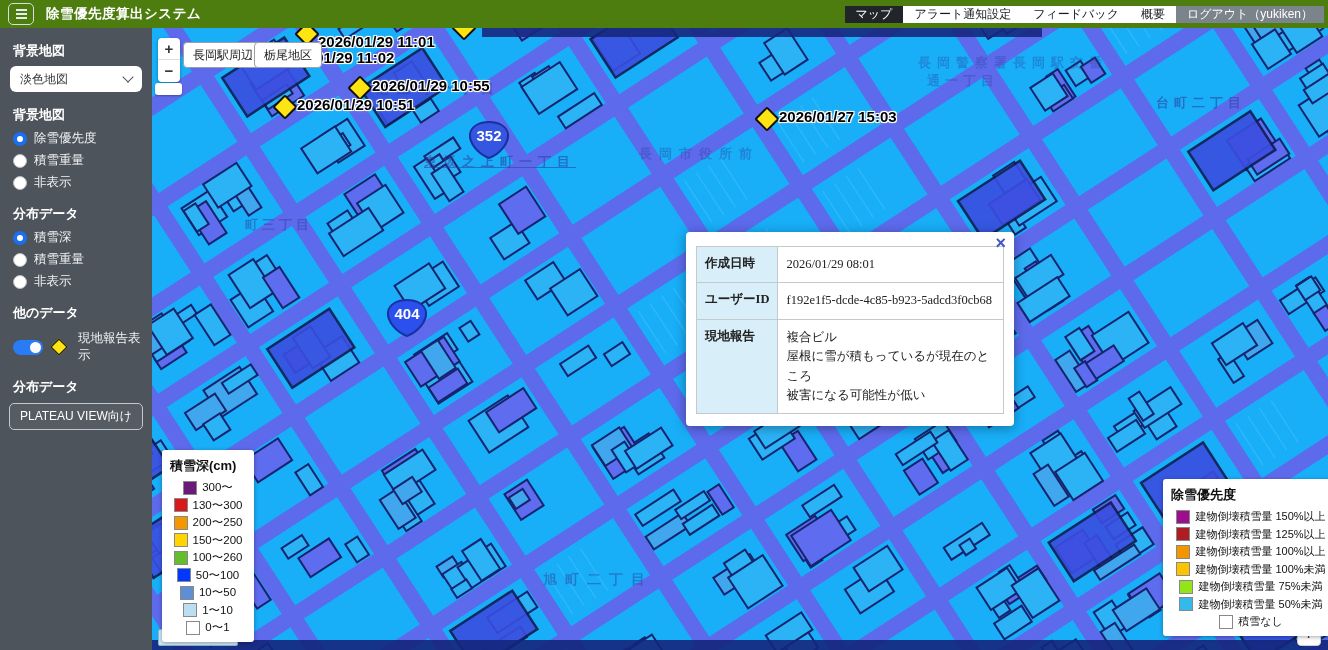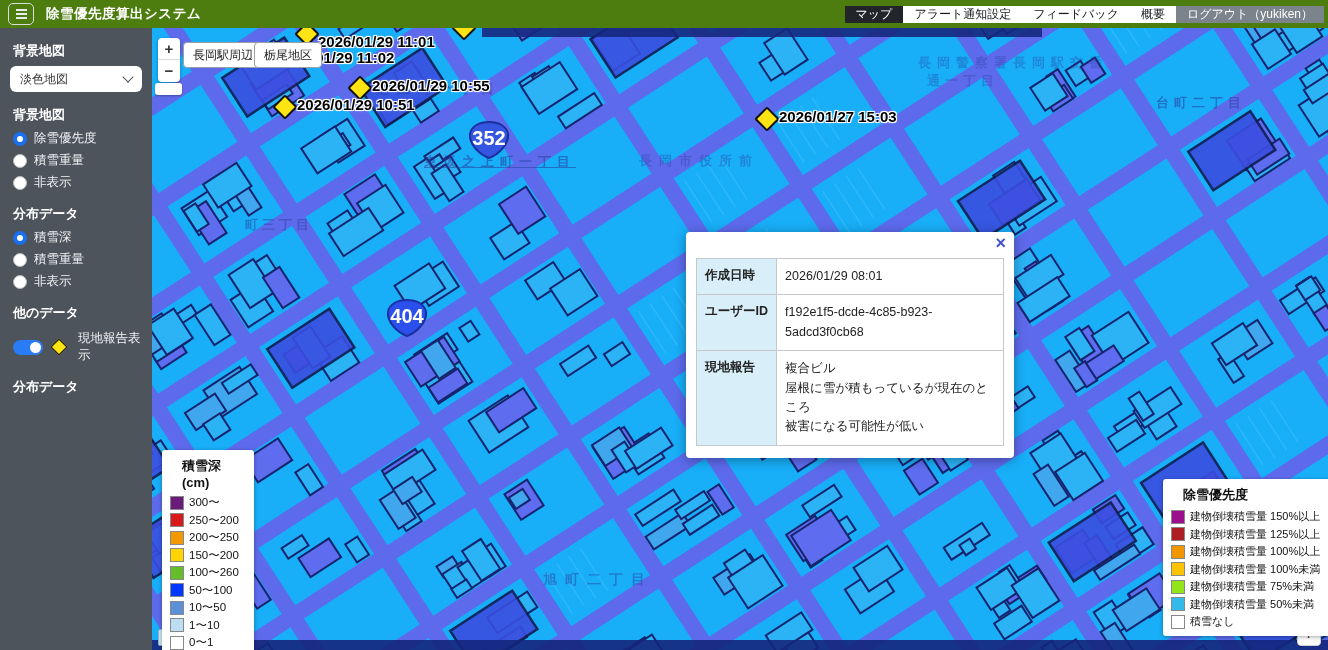--- a/index.html
+++ b/index.html
@@ -31,41 +31,41 @@
   .toggle-row{display:flex;align-items:center;margin:8px 0 0 13px;}
   .toggle{width:30px;height:15px;border-radius:8px;background:#2a7bf6;position:relative;cursor:pointer;flex:0 0 auto;}
   .toggle .knob{position:absolute;right:2px;top:2px;width:11px;height:11px;border-radius:50%;background:#fff;}
   .mini-diamond{width:10px;height:10px;background:#ffe414;border:1.6px solid #111;transform:rotate(45deg);margin:0 6px 0 10px;flex:0 0 auto;}
   .export-btn{display:block;width:134px;height:27px;margin:7px auto 0 auto;background:rgba(255,255,255,.05);border:1px solid #c2c8ce;border-radius:5px;color:#fff;font-size:12px;cursor:pointer;font-family:inherit;}
   
   .map{position:absolute;left:152px;top:28px;width:1176px;height:622px;overflow:hidden;background:#5d6aec;}
   .map svg.base{position:absolute;left:0;top:0;z-index:0;}
   .place-label{position:absolute;z-index:1;color:#2b3f9e;opacity:.55;font-weight:bold;font-size:13px;white-space:nowrap;letter-spacing:6px;pointer-events:none;}
   .shield{position:absolute;z-index:1;width:44px;height:40px;}
-  .shield .num{position:absolute;left:0;top:7px;width:44px;text-align:center;color:#fff;font-weight:bold;font-size:20px;}
+  .shield .num{position:absolute;left:0;top:7px;width:44px;text-align:center;color:#fff;font-weight:bold;font-size:15px;}
   .marker-diamond{position:absolute;z-index:2;width:14px;height:14px;background:#ffe414;border:2.5px solid #111;border-radius:2px;transform:rotate(45deg);cursor:pointer;}
   .marker-label{position:absolute;z-index:2;font-weight:bold;font-size:15px;color:#000;white-space:nowrap;
     text-shadow:-1px -1px 0 #fff,1px -1px 0 #fff,-1px 1px 0 #fff,1px 1px 0 #fff,0 0 3px #fff;}
   .zoom-ctl{position:absolute;left:6px;top:10px;z-index:3;width:22px;border-radius:4px;overflow:hidden;box-shadow:0 1px 3px rgba(0,0,0,.35);}
   .zoom-btn{width:22px;height:22px;background:#fff;border:none;border-bottom:1px solid #ddd;font-size:15px;font-weight:bold;color:#333;cursor:pointer;line-height:20px;padding:0;font-family:inherit;}
   .zoom-btn:last-child{border-bottom:none;}
   .ctl-pill{position:absolute;left:3px;top:55px;z-index:3;width:27px;height:12px;background:#fff;border-radius:3px;cursor:pointer;box-shadow:0 1px 2px rgba(0,0,0,.3);}
   .area-btn{position:absolute;top:14px;z-index:3;height:26px;background:#fff;border:1px solid #9aa0a6;border-radius:4px;font-size:12px;color:#222;padding:0 9px;cursor:pointer;font-family:inherit;}
   
   .popup{position:absolute;left:534px;top:204px;width:328px;z-index:10;background:#fff;border-radius:4px;box-shadow:0 2px 12px rgba(0,0,0,.35);padding:10px 10px 12px 10px;box-sizing:border-box;}
   .popup-close{position:absolute;top:2px;right:8px;color:#4553c9;font-size:18px;font-weight:bold;cursor:pointer;line-height:18px;}
-  .popup-table{width:100%;border-collapse:collapse;margin-top:16px;}
+  .popup-table{width:100%;border-collapse:collapse;margin-top:4px;font-family:Liberation Serif, serif;}
   .popup-table td{border:1px solid #c6c9cc;font-size:12.5px;color:#222;padding:8px 8px;vertical-align:top;}
   .popup-table td.lbl{background:#d8eef8;font-weight:bold;width:62px;white-space:nowrap;}
   .popup-table td.val{white-space:pre-line;line-height:1.55;}
   .popup-tail{position:absolute;left:553px;top:352px;z-index:9;width:0;height:0;border-left:10px solid transparent;border-right:10px solid transparent;border-top:13px solid #fff;}
   
   .legend{position:absolute;z-index:5;background:#fff;border-radius:3px;box-shadow:0 1px 4px rgba(0,0,0,.35);padding:7px 8px;}
-  .legend .lg-title{font-weight:bold;font-size:13px;color:#111;margin-bottom:5px;margin-left:12px;}
-  .lg-row{display:flex;align-items:center;margin-top:2.5px;}
+  .legend .lg-title{font-weight:bold;font-size:13px;color:#111;margin-bottom:5px;}
+  .lg-row{display:flex;align-items:center;margin-top:2.5px;justify-content:center;}
   .lg-sw{width:14px;height:14px;border:1px solid #888;box-sizing:border-box;flex:0 0 auto;}
   .lg-label{font-size:11.5px;color:#111;margin-left:5px;white-space:nowrap;}
   .legend-snow{left:10px;top:422px;width:76px;}
   .legend-priority{left:1011px;top:451px;width:160px;}
   .legend-priority .lg-label{font-size:11px;}
   .scalebar{position:absolute;left:6px;top:601px;z-index:3;width:78px;height:15px;background:#cfe7f5;border:1px solid #8fb4d4;border-radius:2px;color:#33475a;font-size:9px;display:flex;align-items:center;justify-content:center;}
   .info-btn{position:absolute;left:1145px;top:594px;z-index:3;width:24px;height:24px;background:#fff;border:1px solid #cdd1d5;border-radius:4px;color:#444;font-family:"Liberation Serif","DejaVu Serif",serif;font-style:italic;font-size:14px;cursor:pointer;}
 </style>
 </head>
 <body>
@@ -124,20 +124,21 @@
   <div class="sb-heading">他のデータ</div>
   <div class="toggle-row">
     <span class="toggle">
         <span class="knob"></span>
       </span>
     <span class="mini-diamond"></span>
     <span class="radio-label">現地報告表示</span>
   </div>
 
   <div class="sb-heading">分布データ</div>
+  <button class="export-btn">PLATEAU VIEW向け</button>
 </div>
 
 <div class="map">
   <svg id="map-svg" class="base" width="1176" height="622">
       <rect x="0" y="0" width="1176" height="622" fill="#5d6aec"></rect>
       <g transform="rotate(-33 588 311)">
         <rect x="-260" y="140" width="94" height="68" fill="#18aef8"></rect>
         <rect x="-215.016574741015" y="171.48749725591145" width="42.89737287070602" height="12.735915577504784" fill="#40a6ee" stroke="#16246e" stroke-width="2"></rect>
         <rect x="-258.71763302562687" y="173.8292340904363" width="30.078330662101507" height="29.39218046143651" fill="#2bb3f6" stroke="#16246e" stroke-width="2"></rect>
         <rect x="-242.28597262014804" y="171.17229502228824" width="35.98073589988053" height="17.276202011853456" fill="#2bb3f6" stroke="#16246e" stroke-width="2"></rect>
@@ -843,21 +844,21 @@
         <rect x="1445.4327492045056" y="350.1448633957271" width="13.64888571202755" height="23.69426113087684" fill="#40a6ee" stroke="#16246e" stroke-width="2"></rect>
         <rect x="1413.2940764681448" y="336.5716201674391" width="22.707202560268342" height="14.416521326638758" fill="#40a6ee" stroke="#16246e" stroke-width="2"></rect>
         <rect x="1436.1225715940475" y="344.10492117701267" width="16.94582500588149" height="12.418289007619023" fill="#40a6ee" stroke="#16246e" stroke-width="2"></rect>
       </g>
       <rect x="330" y="0" width="560" height="9" fill="#16287e" opacity="0.9"></rect>
       <rect x="0" y="612" width="1176" height="10" fill="#14267c" opacity="0.9"></rect>
     </svg>
 
   <div class="place-label" style="left:203px;top:52px;letter-spacing:8px;">坂之上町一丁目</div>
   <div class="place-label" style="left:272px;top:125px;text-decoration:underline;">東坂之上町一丁目</div>
-  <div class="place-label" style="left:487px;top:124px;opacity:.38;letter-spacing:7px;text-align:center;">長岡市役所前</div>
+  <div class="place-label" style="left:487px;top:117px;opacity:.38;letter-spacing:7px;text-align:center;">長岡市役所前</div>
   <div class="place-label" style="left:766px;top:26px;opacity:.35;">長岡警察署長岡駅交番</div>
   <div class="place-label" style="left:775px;top:44px;opacity:.35;letter-spacing:5px;">通一丁目</div>
   <div class="place-label" style="left:1004px;top:66px;letter-spacing:5px;">台町二丁目</div>
   <div class="place-label" style="left:93px;top:188px;opacity:.45;letter-spacing:4px;">町三丁目</div>
   <div class="place-label" style="left:391px;top:543px;opacity:.45;letter-spacing:8px;font-size:14px;">旭町二丁目</div>
 
   <div class="shield" style="left:315px;top:92px;">
     <svg width="44" height="40">
         <path d="M22 2 C31 2 40 6 41 14 C42 23 33 34 22 38 C11 34 2 23 3 14 C4 6 13 2 22 2 Z" fill="#3456e0" stroke="#1c2f9e" stroke-width="2"></path>
       </svg>
@@ -915,21 +916,21 @@
   </div>
 
   <div class="legend legend-snow">
     <div class="lg-title">積雪深(cm)</div>
     <div class="lg-row">
         <span class="lg-sw" style="background-color: rgb(106, 27, 122);"></span>
         <span class="lg-label">300〜</span>
       </div>
     <div class="lg-row">
         <span class="lg-sw" style="background-color: rgb(215, 25, 28);"></span>
-        <span class="lg-label">250〜200</span>
+        <span class="lg-label">130〜300</span>
       </div>
     <div class="lg-row">
         <span class="lg-sw" style="background-color: rgb(243, 152, 0);"></span>
         <span class="lg-label">200〜250</span>
       </div>
     <div class="lg-row">
         <span class="lg-sw" style="background-color: rgb(255, 212, 0);"></span>
         <span class="lg-label">150〜200</span>
       </div>
     <div class="lg-row">

